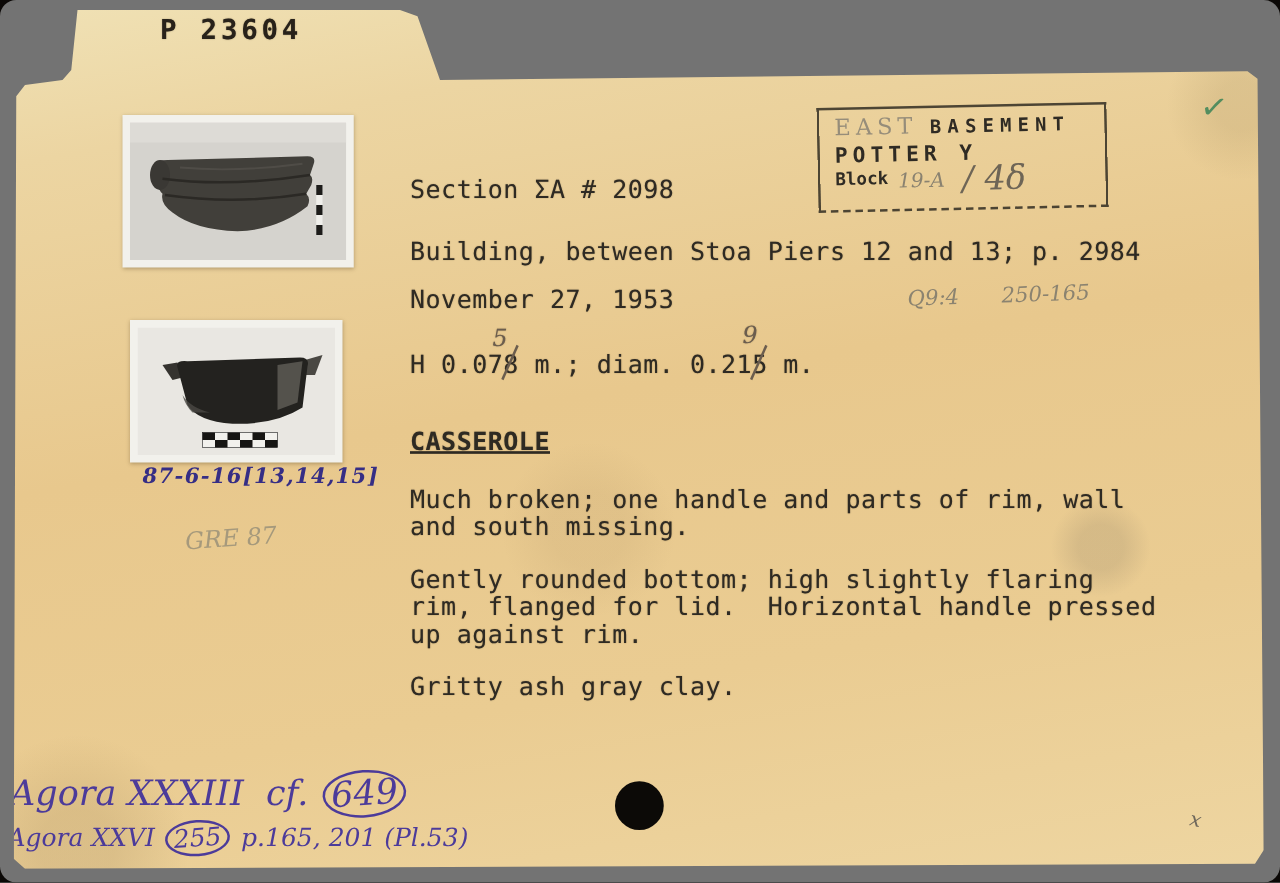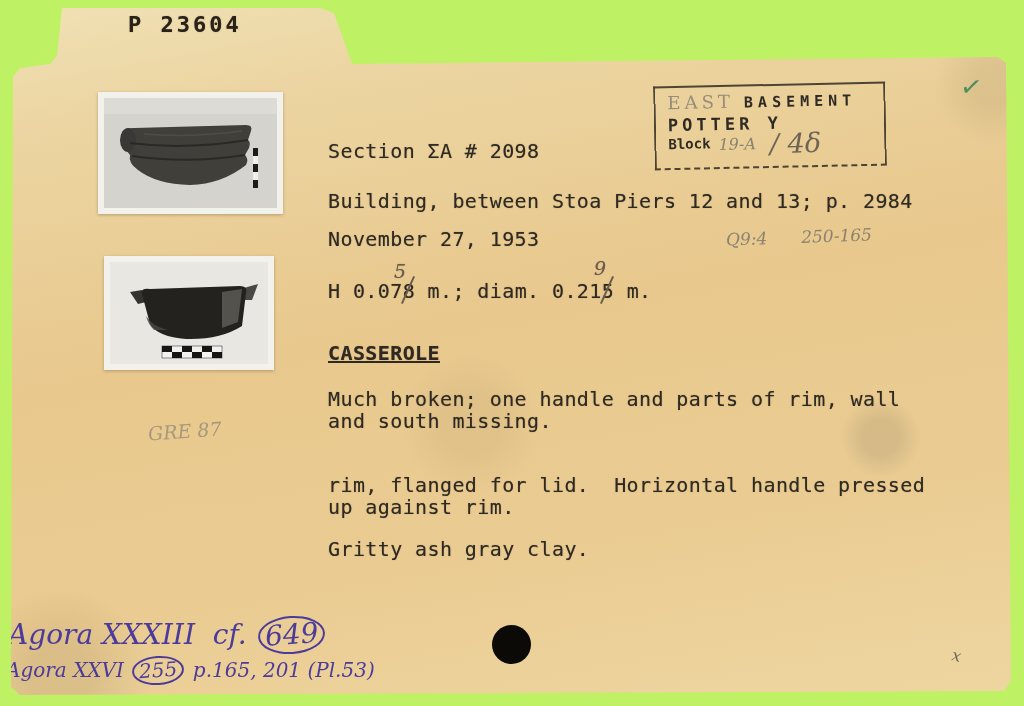--- a/index.html
+++ b/index.html
@@ -1,17 +1,17 @@
 <!DOCTYPE html>
 <html><head>
 <meta charset="utf-8">
 <style>
   html,body{margin:0;padding:0;}
   body{width:1024px;height:706px;background:#0b0806;overflow:hidden;font-family:"DejaVu Sans Mono",monospace;}
-  .stage{position:relative;width:1024px;height:706px;background:#bef264;}
+  .stage{position:relative;width:1024px;height:706px;background:#737373;border-radius:13px;}
   .card{
     position:absolute;left:0;top:0;width:1024px;height:706px;
     clip-path:polygon(62px 8px,320px 8px,334px 13px,352px 64px,998px 57px,1006px 63px,1011px 680px,1004px 691px,20px 695px,11px 687px,13px 77px,20px 68px,50px 64px,57px 56px);
     background:
       radial-gradient(circle at 86% 62%, rgba(110,100,85,.16) 0 18px, transparent 40px),
       radial-gradient(circle at 46% 60%, rgba(150,120,80,.10) 0 30px, transparent 70px),
       radial-gradient(circle at 6% 96%, rgba(120,95,55,.14) 0 30px, transparent 90px),
       radial-gradient(circle at 97% 12%, rgba(120,100,60,.12) 0 20px, transparent 60px),
       linear-gradient(170deg,#f0e2b6 0%,#ecd5a2 15%,#e8c88d 45%,#eacc92 72%,#eed6a2 100%);
   }
@@ -105,31 +105,33 @@
           <rect x="52" y="84" width="10" height="6" fill="#161513"></rect>
             <rect x="72" y="84" width="10" height="6" fill="#161513"></rect>
             <rect x="92" y="84" width="10" height="6" fill="#161513"></rect>
           <rect x="62" y="90" width="10" height="6" fill="#161513"></rect>
             <rect x="82" y="90" width="10" height="6" fill="#161513"></rect>
             <rect x="102" y="90" width="10" height="6" fill="#161513"></rect>
         </g>
       </svg>
     </div>
 
+    <div class="caption">87-6-16[13,14,15]</div>
     <div class="gre pencil">GRE 87</div>
 
     <div class="typed" style="top:140px">Section ΣA # 2098</div>
     <div class="typed" style="top:190px">Building, between Stoa Piers 12 and 13; p. 2984</div>
     <div class="typed" style="top:228px">November 27, 1953</div>
 
     <div class="typed dims" style="top:280px"><span>H 0.07</span><span class="struck">8</span><span> m.; diam. 0.21</span><span class="struck">5</span><span> m.</span><span class="corr h">5</span><span class="corr d">9</span></div>
 
     <div class="typed bold" style="top:342px">CASSEROLE</div>
     <div class="typed" style="top:388px">Much broken; one handle and parts of rim, wall</div>
     <div class="typed" style="top:410px">and south missing.</div>
+    <div class="typed" style="top:452px">Gently rounded bottom; high slightly flaring</div>
     <div class="typed" style="top:474px">rim, flanged for lid.  Horizontal handle pressed</div>
     <div class="typed" style="top:496px">up against rim.</div>
     <div class="typed" style="top:538px">Gritty ash gray clay.</div>
 
     <div class="qnote pencil"><span>Q9:4</span><span class="sp"></span><span>250-165</span></div>
 
     <div class="ref1 hand-ink"><span style="white-space:pre">Agora XXXIII  cf. </span><span class="circled">649</span></div>
     <div class="ref2 hand-ink"><span style="white-space:pre">Agora XXVI </span><span class="circled">255</span><span style="white-space:pre"> p.165, 201 (Pl.53)</span></div>
 
     <div class="hole"></div>

